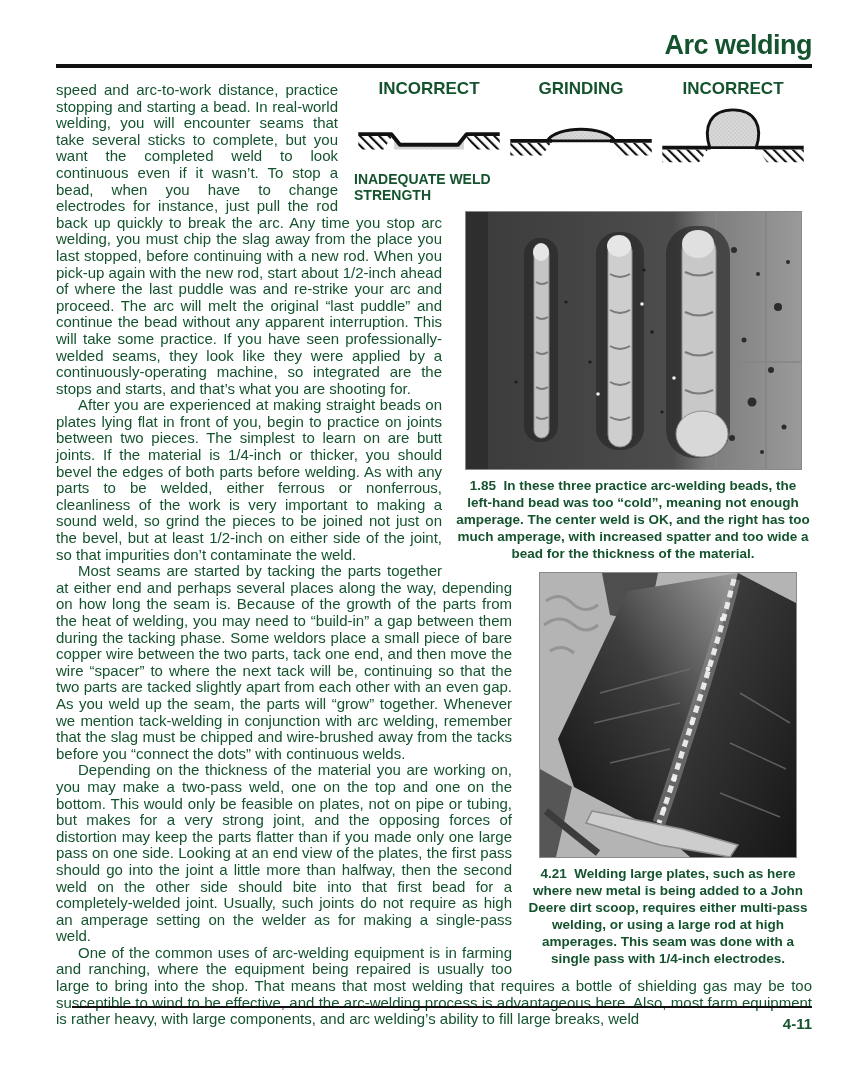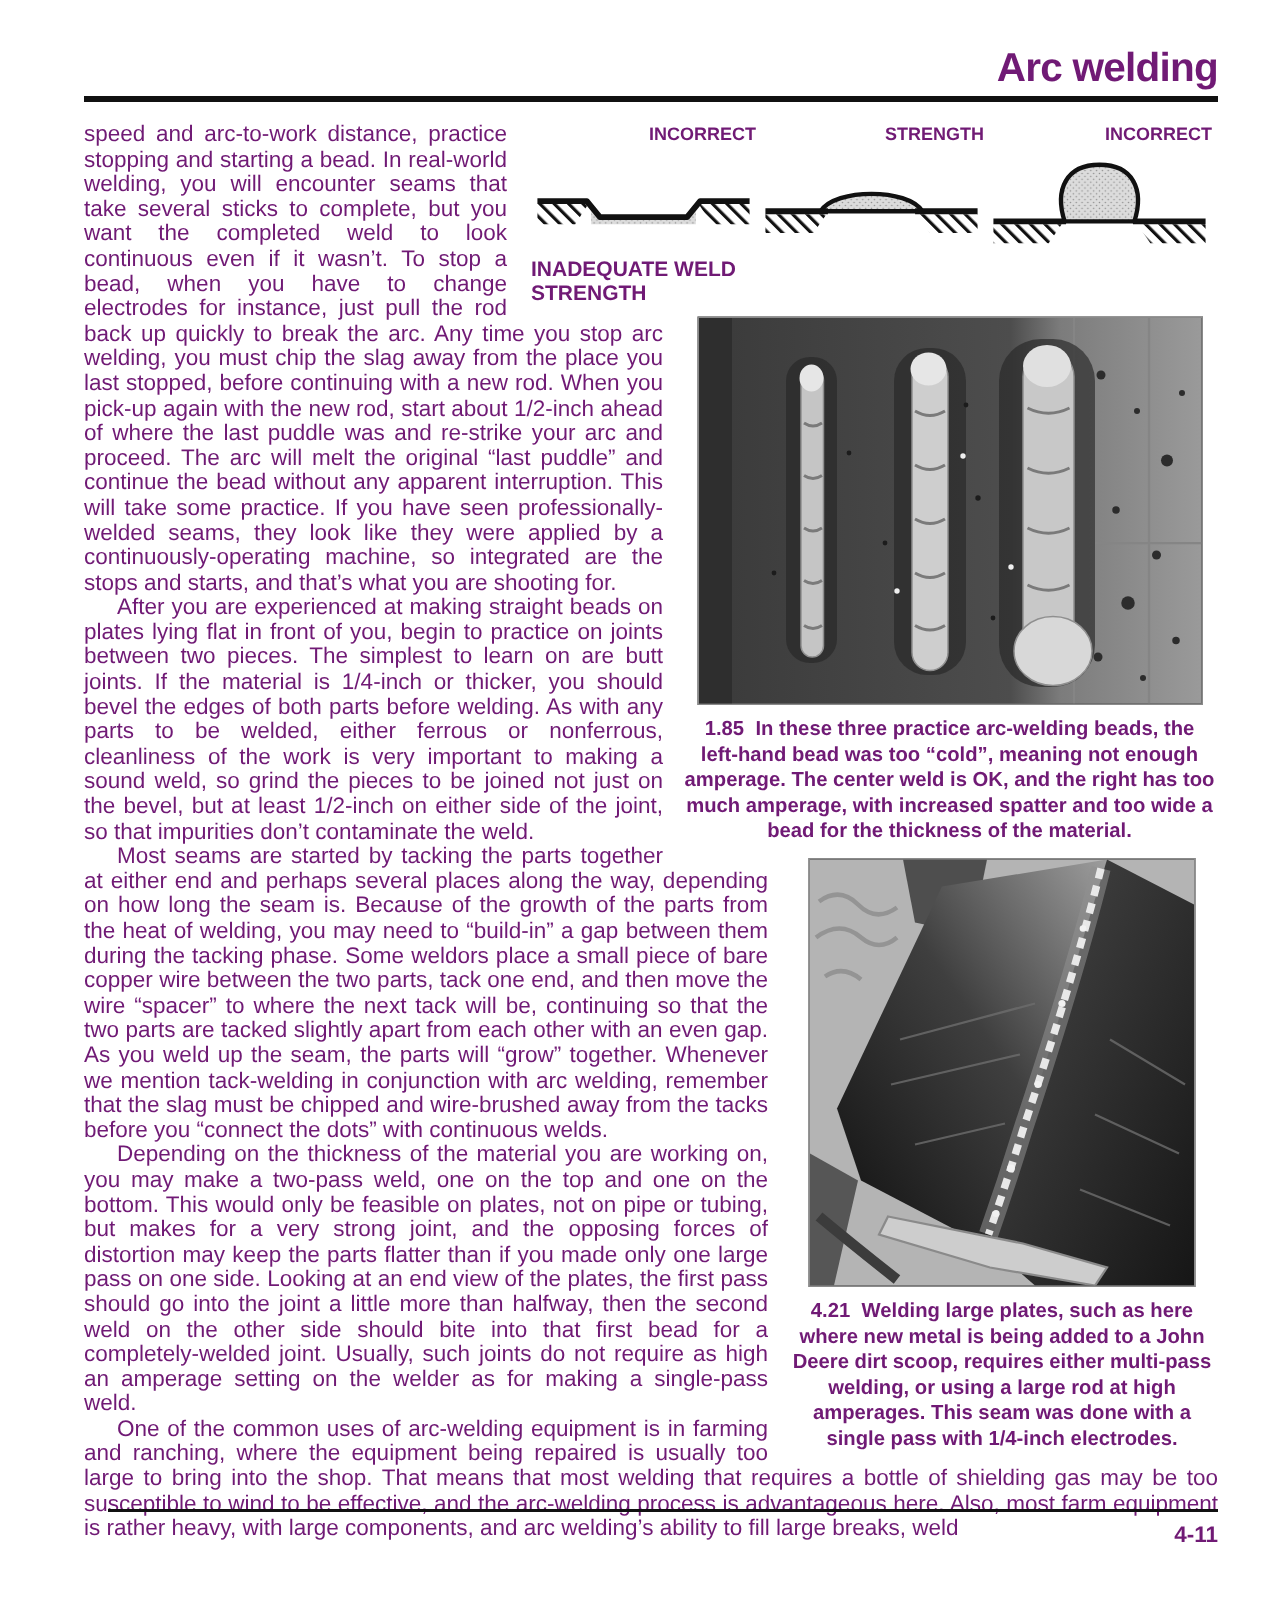--- a/index.html
+++ b/index.html
@@ -2,21 +2,21 @@
 <html><head>
 <meta charset="utf-8">
 <style>
   html,body { margin:0; padding:0; background:#e8e8e8; }
   .page {
     position: relative;
     width: 858px; height: 1066px;
     margin: 0 auto;
     background: #ffffff;
     font-family: "Liberation Sans", sans-serif;
-    color: #701a75;
+    color: #14532d;
     box-sizing: border-box;
     padding: 30px 46px 0 56px;
     overflow: hidden;
   }
   
   .hdr-title {
     margin: 0;
     font-size: 27px;
     font-weight: bold;
     text-align: right;
@@ -47,22 +47,22 @@
   
   figure { margin: 0; }
   .fig { float: right; }
   .fig419 { width: 462px; margin: 0 0 8px 12px; }
   .fig420 { width: 358px; clear: right; margin: 0 0 4px 12px; text-align: center; }
   .fig421 { width: 288px; clear: right; margin: 6px 0 4px 12px; text-align: center; }
 
   .diag-row { display: flex; justify-content: space-between; padding: 0 4px; }
   .diag-col { width: 150px; text-align: center; }
   .diag-label {
-    font-size: 12px; font-weight: bold; letter-spacing: 0;
-    line-height: 14px; margin-bottom: 9px; text-align: right;
+    font-size: 17px; font-weight: bold; letter-spacing: 0;
+    line-height: 14px; margin-bottom: 9px; text-align: center;
   }
   .diag-svg { display: block; margin: 0 auto; }
   .sub-row {
     display: flex; justify-content: space-between;
     padding: 4px 12px 0 4px;
   }
   .sub-label {
     font-size: 14px; font-weight: bold; line-height: 16px;
     text-align: left; max-width: 180px;
   }
@@ -115,21 +115,21 @@
               </pattern>
             </defs>
             <polygon points="39,33 46,42 104,42 111,33 111,46 39,46" fill="url(#s1)"></polygon>
             <polygon points="2,32 37,32 28,46 2,46" fill="url(#h1)"></polygon>
             <polygon points="113,32 148,32 148,46 122,46" fill="url(#h1)"></polygon>
             <path d="M2,30 H36 L45,41 H105 L114,30 H148" fill="none" stroke="#111" stroke-width="4" stroke-linejoin="round"></path>
           </svg>
         </div>
 
         <div class="diag-col">
-          <div class="diag-label">STRENGTH</div>
+          <div class="diag-label">GRINDING</div>
           <svg class="diag-svg" width="146" height="62" viewBox="0 0 150 64">
             <defs>
               <pattern id="h2" width="7" height="7" patternUnits="userSpaceOnUse" patternTransform="rotate(-45)">
                 <rect width="7" height="7" fill="#ffffff"></rect>
                 <line x1="1" y1="0" x2="1" y2="7" stroke="#111" stroke-width="2.4"></line>
               </pattern>
               <pattern id="s2" width="4" height="4" patternUnits="userSpaceOnUse">
                 <rect width="4" height="4" fill="#dcdcdc"></rect>
                 <circle cx="1" cy="1" r="0.55" fill="#8f8f8f"></circle>
                 <circle cx="3" cy="3" r="0.55" fill="#8f8f8f"></circle>

